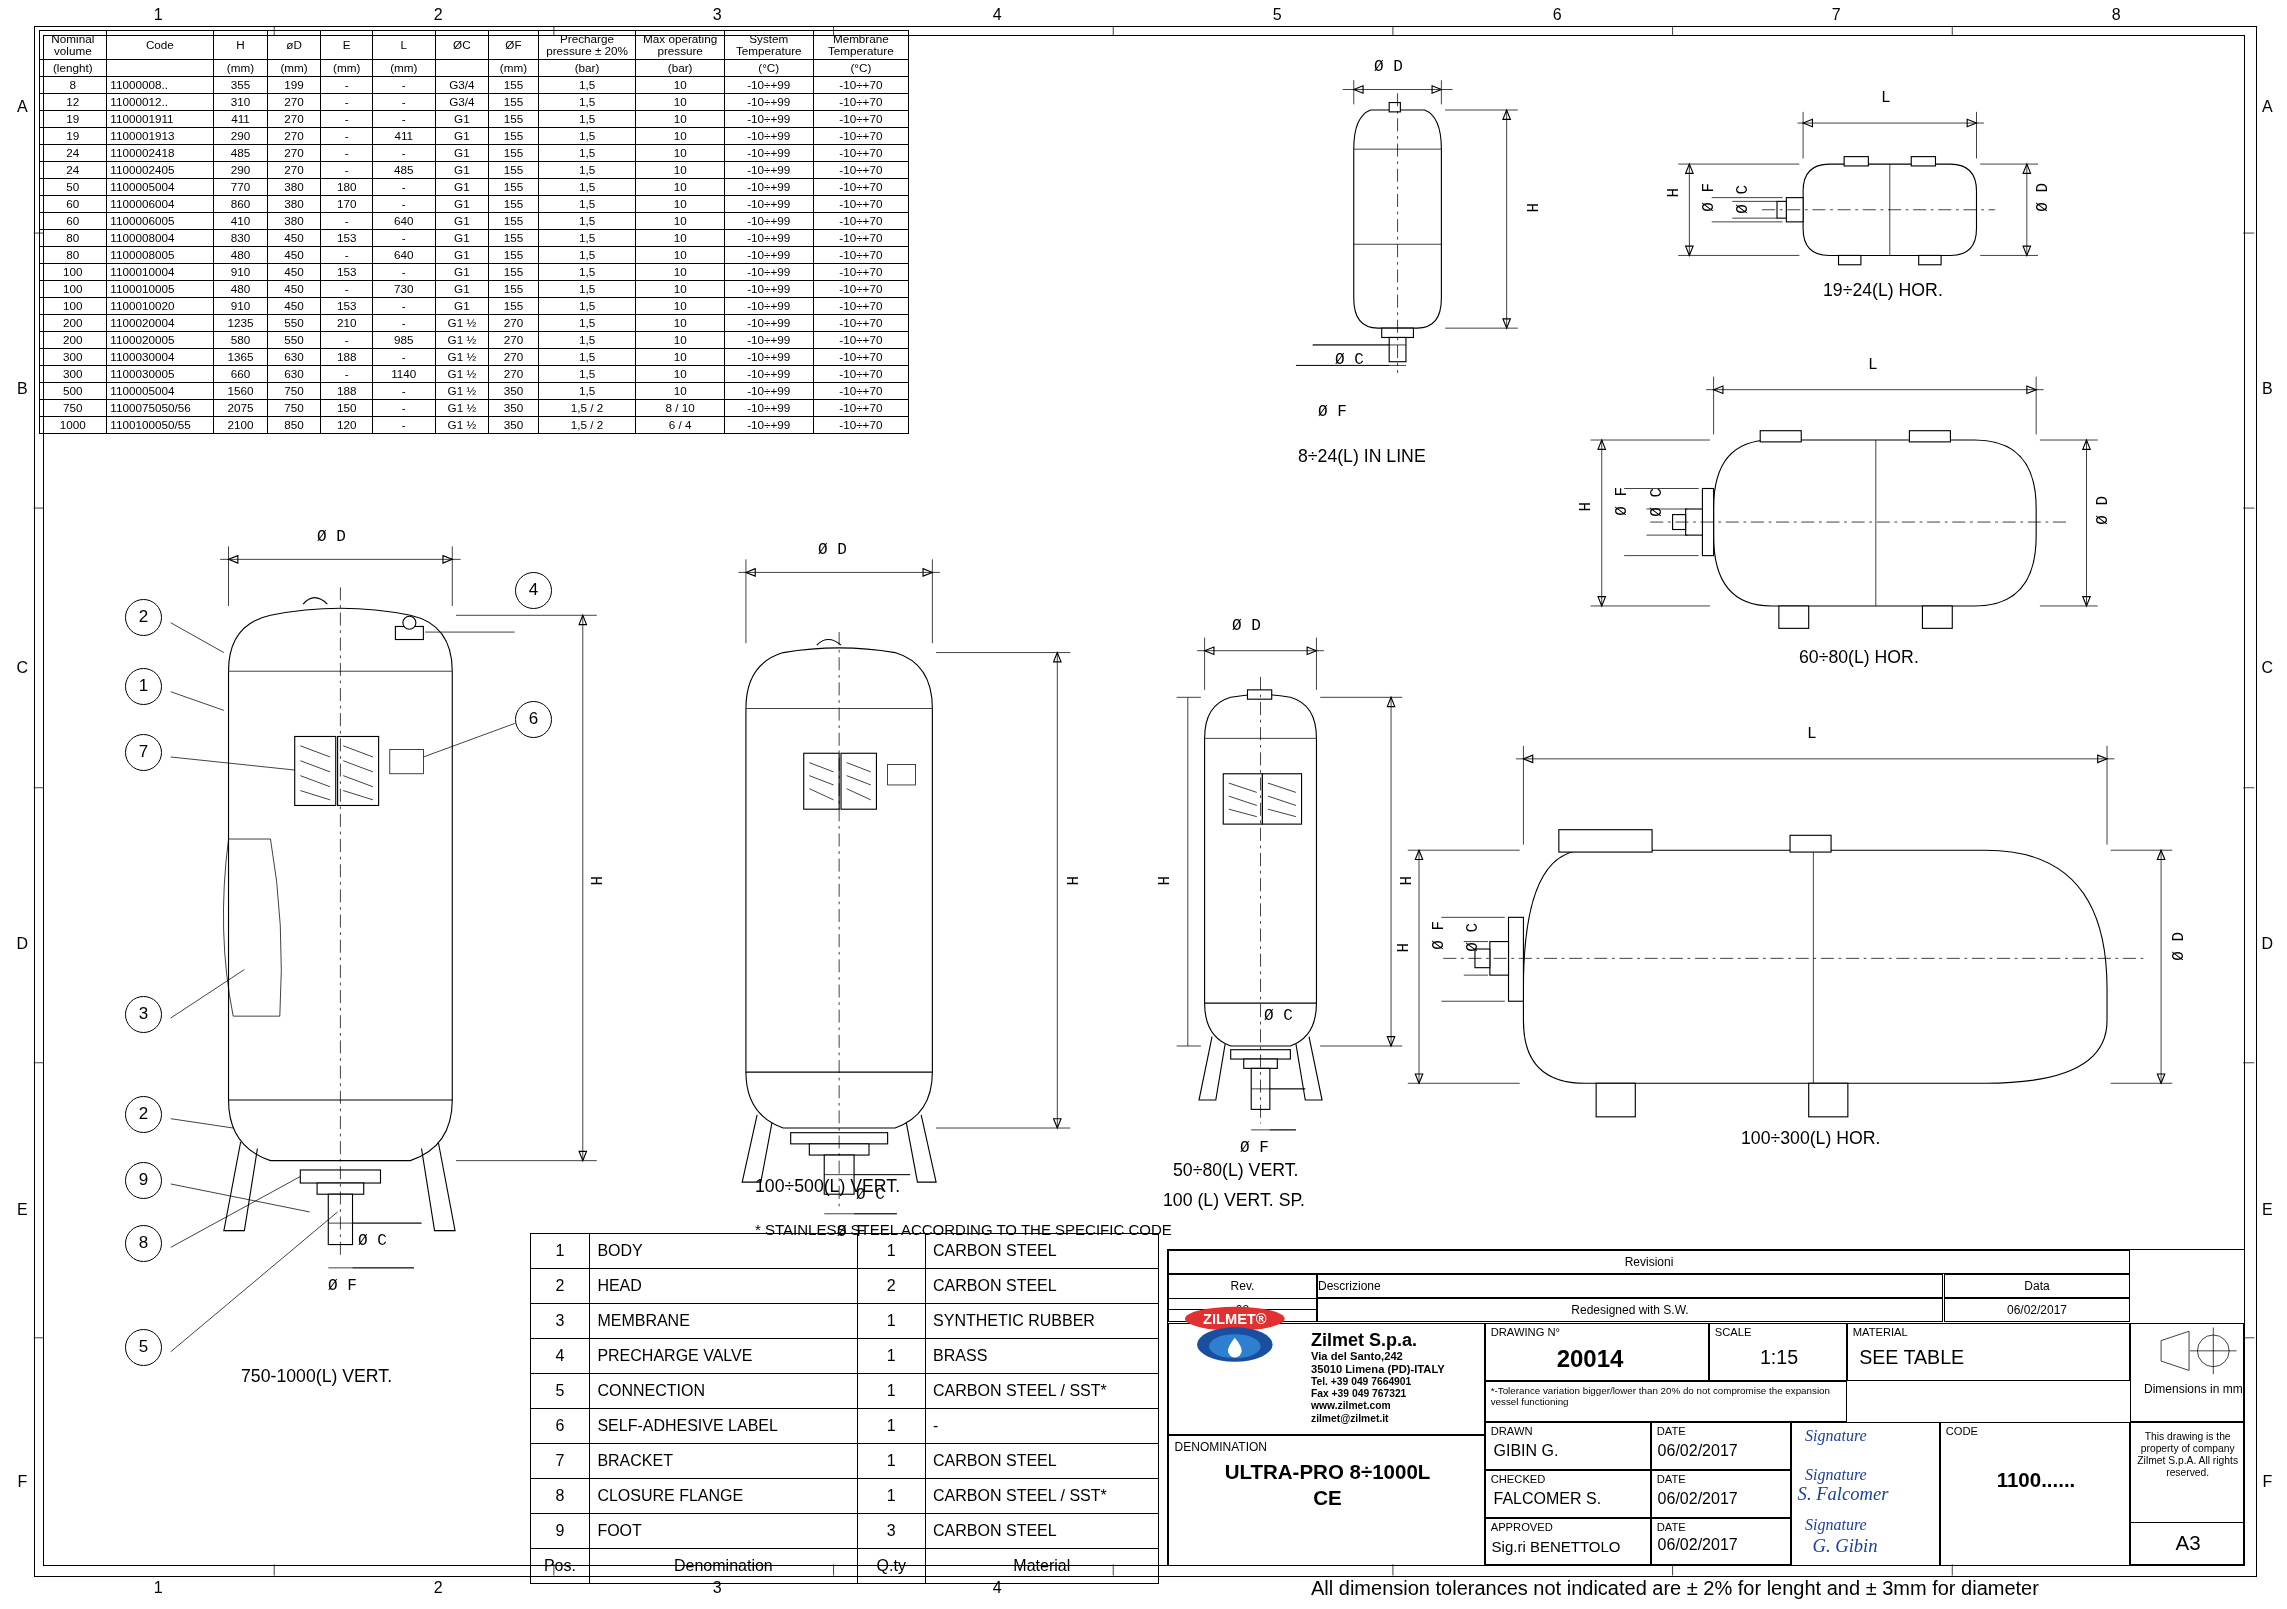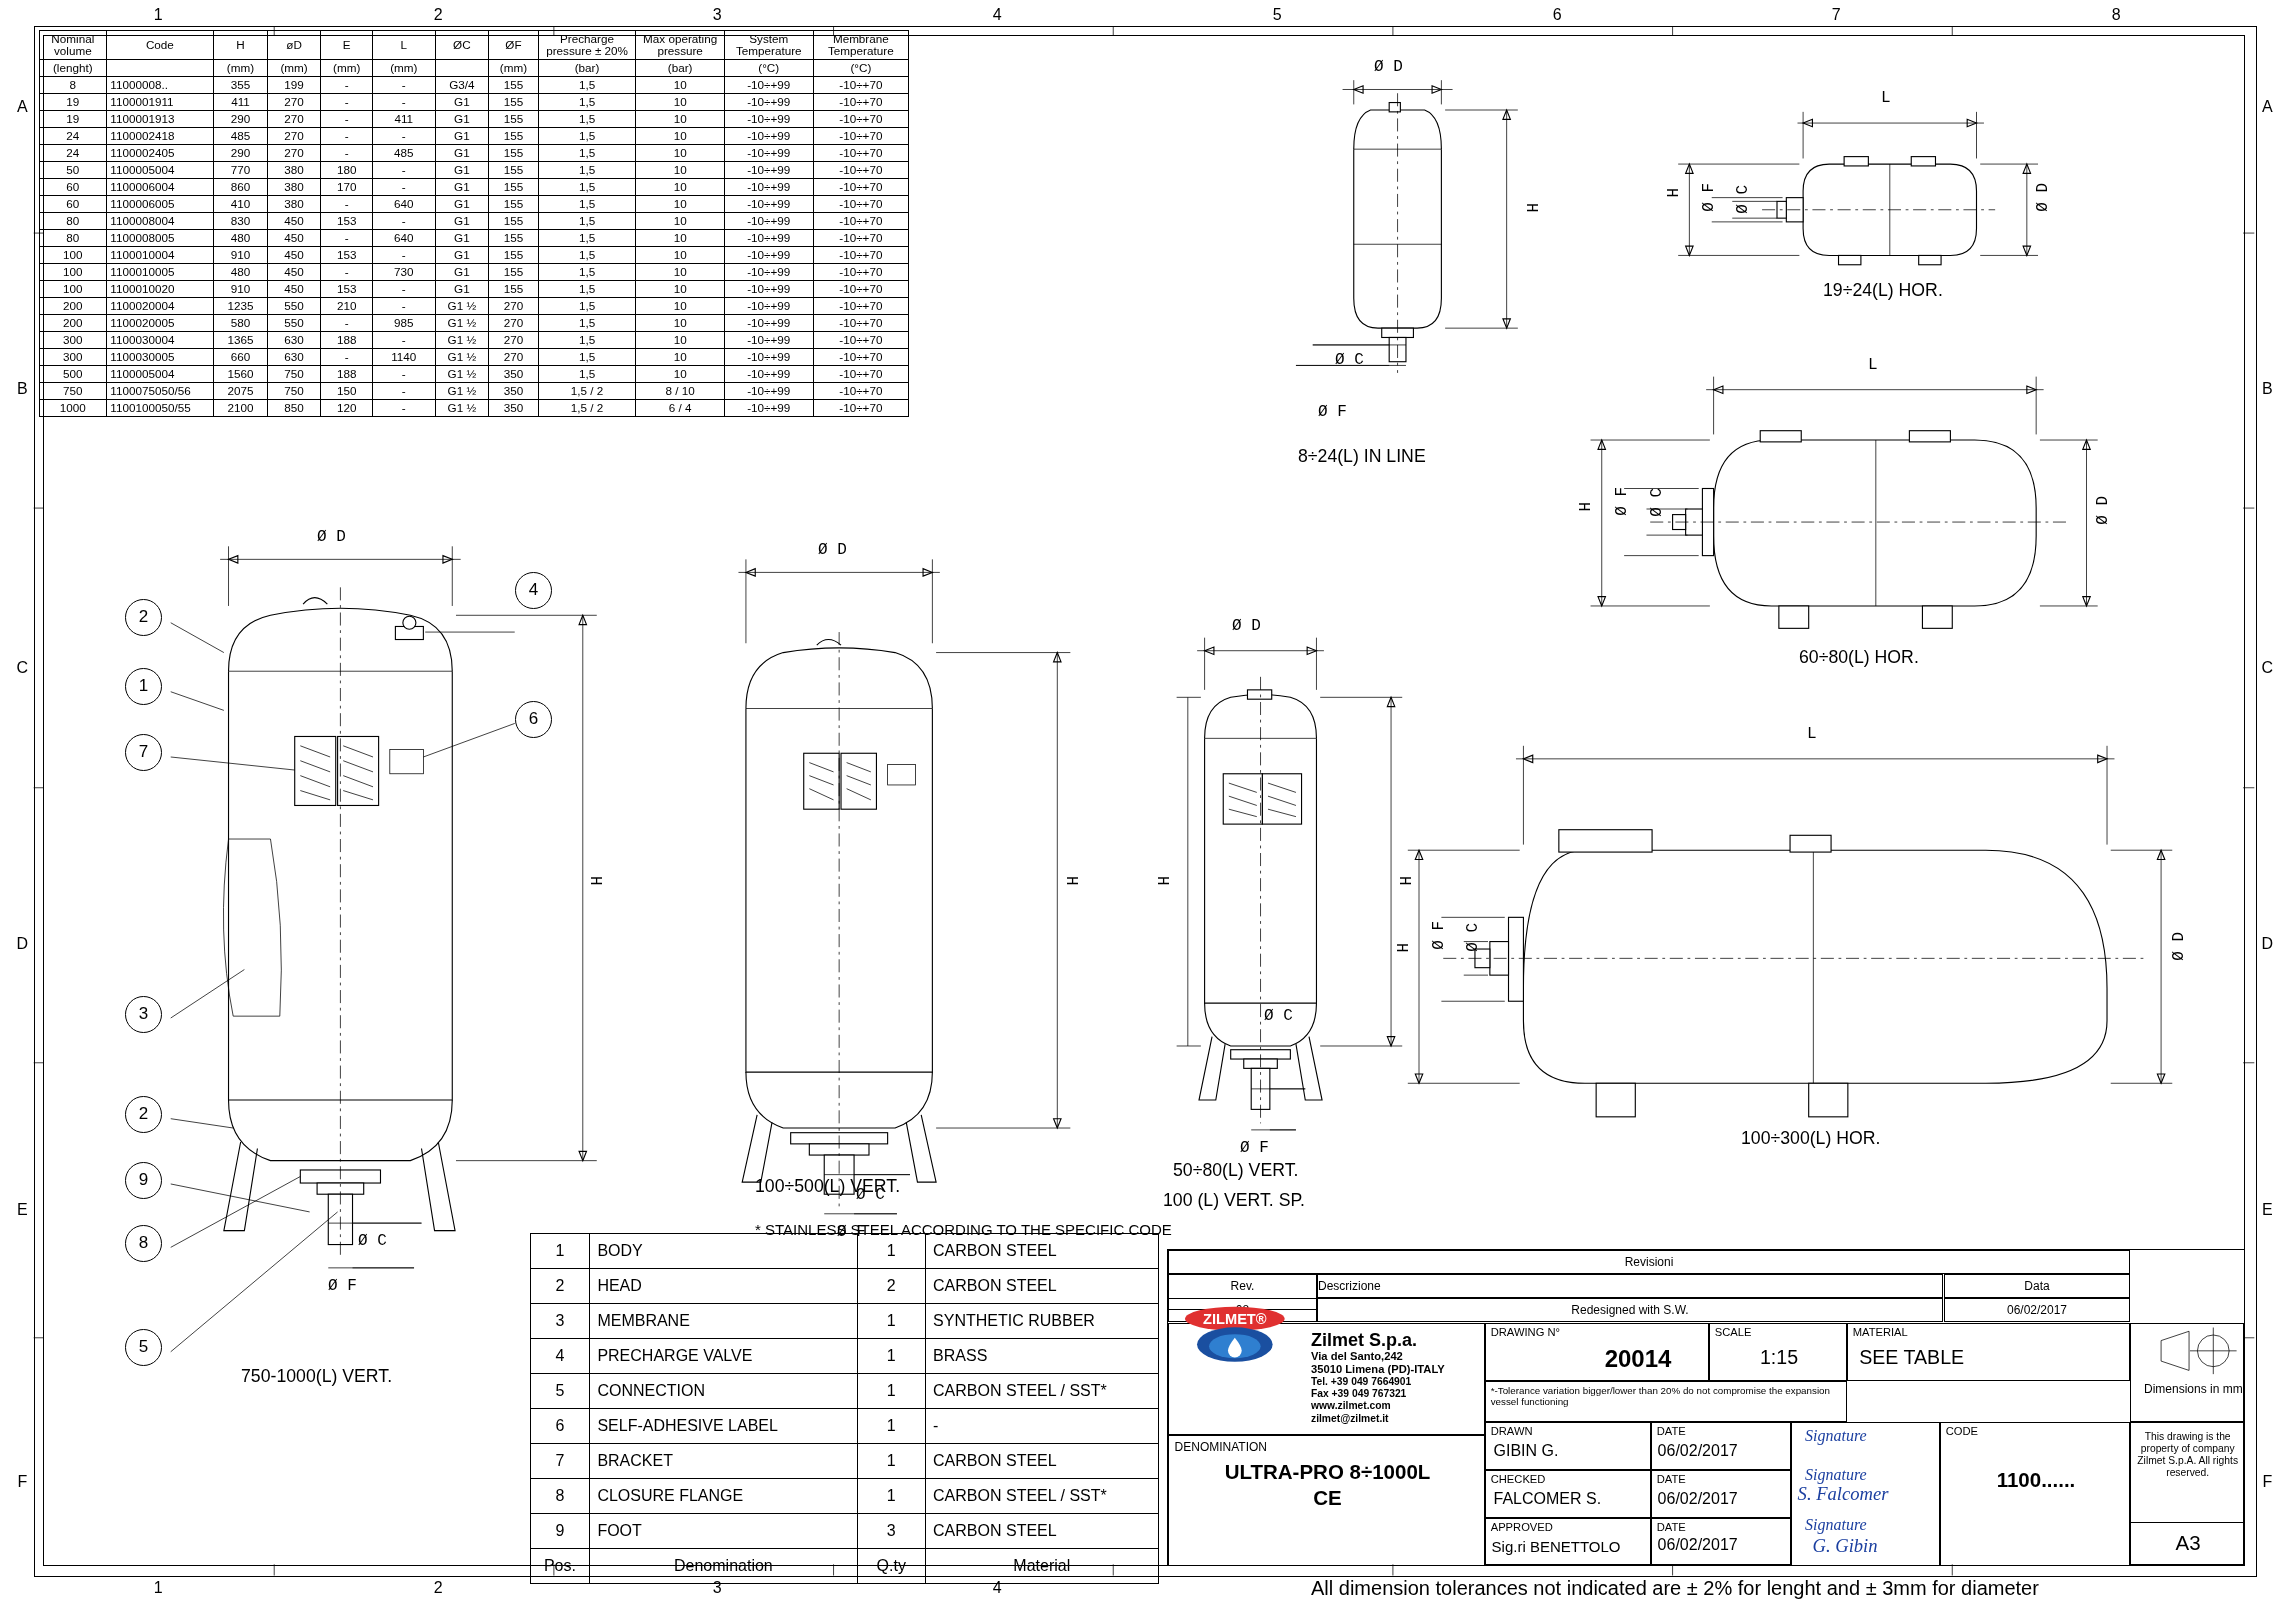--- a/index.html
+++ b/index.html
@@ -153,20 +153,34 @@
           <td>-</td>
           <td>-</td>
           <td>G3/4</td>
           <td>155</td>
           <td>1,5</td>
           <td>10</td>
           <td>-10÷+99</td>
           <td>-10÷+70</td>
         </tr>
         <tr>
+          <td>12</td>
+          <td class="codecol">11000012..</td>
+          <td>310</td>
+          <td>270</td>
+          <td>-</td>
+          <td>-</td>
+          <td>G3/4</td>
+          <td>155</td>
+          <td>1,5</td>
+          <td>10</td>
+          <td>-10÷+99</td>
+          <td>-10÷+70</td>
+        </tr>
+        <tr>
           <td>19</td>
           <td class="codecol">1100001911</td>
           <td>411</td>
           <td>270</td>
           <td>-</td>
           <td>-</td>
           <td>G1</td>
           <td>155</td>
           <td>1,5</td>
           <td>10</td>
@@ -874,21 +888,21 @@
     </div>
 
     <div class="tb-cell" style="left:0;top:185px;width:317px;height:131px;">
       <div style="position:absolute;left:5.6px;top:3.7px;font-size:12px;">DENOMINATION</div>
       <div style="position:absolute;left:0;top:24px;width:317px;text-align:center;font-size:20.5px;font-weight:bold;">ULTRA-PRO 8÷1000L</div>
       <div style="position:absolute;left:0;top:50px;width:317px;text-align:center;font-size:20.5px;font-weight:bold;">CE</div>
     </div>
 
     <div class="tb-cell" style="left:317px;top:73px;width:224px;height:58px;">
       <div class="tb-label" style="position:absolute;left:4.7px;top:1.9px;">DRAWING N°</div>
-      <div style="position:absolute;left:0;top:20.5px;width:208px;text-align:center;font-size:24px;font-weight:bold;margin-left:48px;">20014</div>
+      <div style="position:absolute;left:0;top:20.5px;width:208px;text-align:center;font-size:24px;font-weight:bold;">20014</div>
     </div>
     <div class="tb-cell" style="left:541px;top:73px;width:138px;height:58px;">
       <div class="tb-label" style="position:absolute;left:4.7px;top:1.9px;">SCALE</div>
       <div style="position:absolute;left:0;top:22.4px;width:138px;text-align:center;font-size:19.6px;">1:15</div>
     </div>
     <div class="tb-cell" style="left:679px;top:73px;width:283px;height:58px;">
       <div class="tb-label" style="position:absolute;left:4.7px;top:1.9px;">MATERIAL</div>
       <div style="position:absolute;left:11.2px;top:22.4px;font-size:19.6px;">SEE TABLE</div>
     </div>
 

